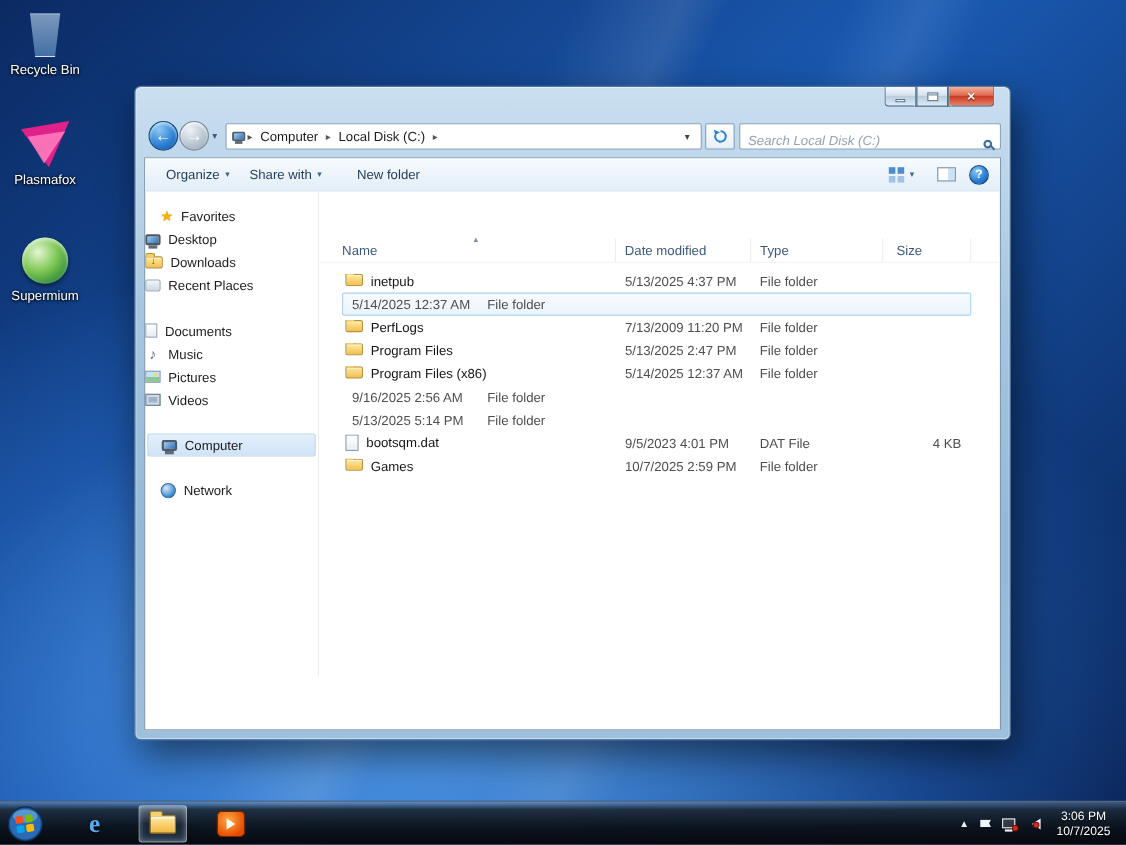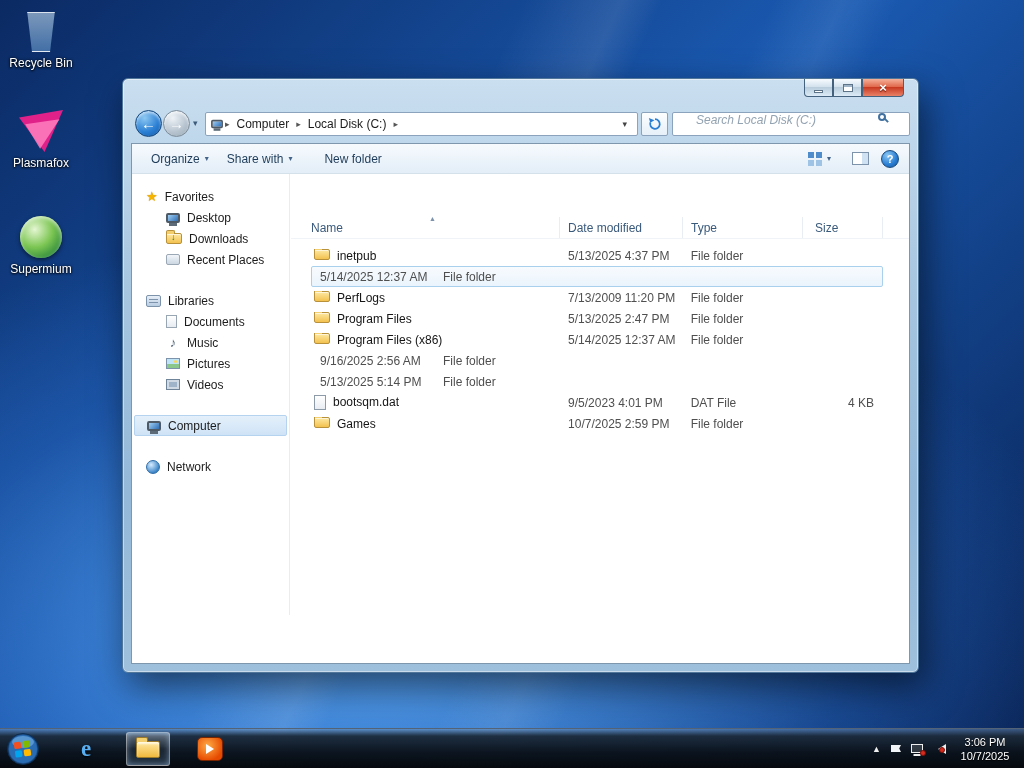--- a/index.html
+++ b/index.html
@@ -66,21 +66,21 @@
     background:#fff; border:1px solid #8ba3bc; border-radius:2px;
     display:flex; align-items:center; padding:0 4px; }
   .crumb { padding:3px 6px; color:#1c1c1c; cursor:pointer; white-space:nowrap; }
   .crumb-sep { font-size:9px; color:#555; padding:0 1px; }
   .addr-drop { margin-left:auto; font-size:9px; color:#444; padding:4px 6px; cursor:pointer; }
   .refresh { position:absolute; right:242px; top:7px; width:27px; height:24px;
     background:linear-gradient(#fdfefe,#e6f0f8); border:1px solid #8ba3bc; border-radius:2px;
     display:flex; align-items:center; justify-content:center; cursor:pointer; }
   .search { position:absolute; right:0; top:7px; width:238px; height:24px;
     background:#fff; border:1px solid #8ba3bc; border-radius:2px;
-    display:flex; align-items:flex-start; padding:0 23px; }
+    display:flex; align-items:flex-end; padding:0 7px; }
   .search input { flex:1; border:none; outline:none; font:12px "Liberation Sans","DejaVu Sans",sans-serif; color:#333; min-width:0; background:transparent; }
   .search input::placeholder { font-style:italic; color:#93a3b2; }
   .mag { width:8px; height:8px; border:2px solid #41719f; border-radius:50%; position:relative; flex:none; }
   .mag::after { content:""; position:absolute; width:6px; height:2px; background:#41719f;
     transform:rotate(45deg); right:-5px; bottom:-2px; }
 
   
   .client { position:absolute; left:8px; right:8px; top:64px; bottom:8px;
     background:#fff; border:1px solid #7e97ad; }
 
@@ -98,21 +98,21 @@
     border:1px solid #174a7f;
     background:radial-gradient(circle at 35% 28%, #8cc8f2, #2a7fd4 58%, #14539e); }
 
   .content { position:absolute; left:0; right:0; top:30px; bottom:48px; overflow:hidden; }
 
   
   .sidebar { position:absolute; left:0; top:0; bottom:0; width:158px; border-right:1px solid #ececec; padding-top:12px; }
   .sgroup { margin-bottom:20px; }
   .shead, .sitem { height:21px; display:flex; align-items:center; gap:7px; cursor:pointer; color:#1c1c1c; }
   .shead { padding-left:14px; }
-  .sitem { padding-left:34px; }
+  .sitem { }
   .shead.sel { margin:0 2px; padding-left:12px;
     background:linear-gradient(#e4f0fb,#cfe3f6); border:1px solid #b5d3ee; border-radius:2px; }
 
   
   .i-star { color:#f5b400; font-size:13px; text-shadow:0 0 1px #b97f00; line-height:1; }
   .mon { position:relative; width:14px; height:10px; border:2px solid #4e5a66; border-radius:2px;
     background:linear-gradient(135deg,#9fd0f5,#2f6eb4); flex:none; }
   .mon::after { content:""; position:absolute; left:50%; bottom:-5px; transform:translateX(-50%);
     width:8px; height:3px; background:#5d6b78; }
   .fo { position:relative; width:16px; height:11px; flex:none;
@@ -308,24 +308,20 @@
             <span class="fo dl"></span>
             <span>Downloads</span>
           </div>
           <div class="sitem">
             <span class="rp"></span>
             <span>Recent Places</span>
           </div>
         </div>
 
         <div class="sgroup">
-          <div class="shead">
-            <span class="lib"></span>
-            <span>Libraries</span>
-          </div>
           <div class="sitem">
             <span class="doc"></span>
             <span>Documents</span>
           </div>
           <div class="sitem">
             <span class="note">♪</span>
             <span>Music</span>
           </div>
           <div class="sitem">
             <span class="pic"></span>

